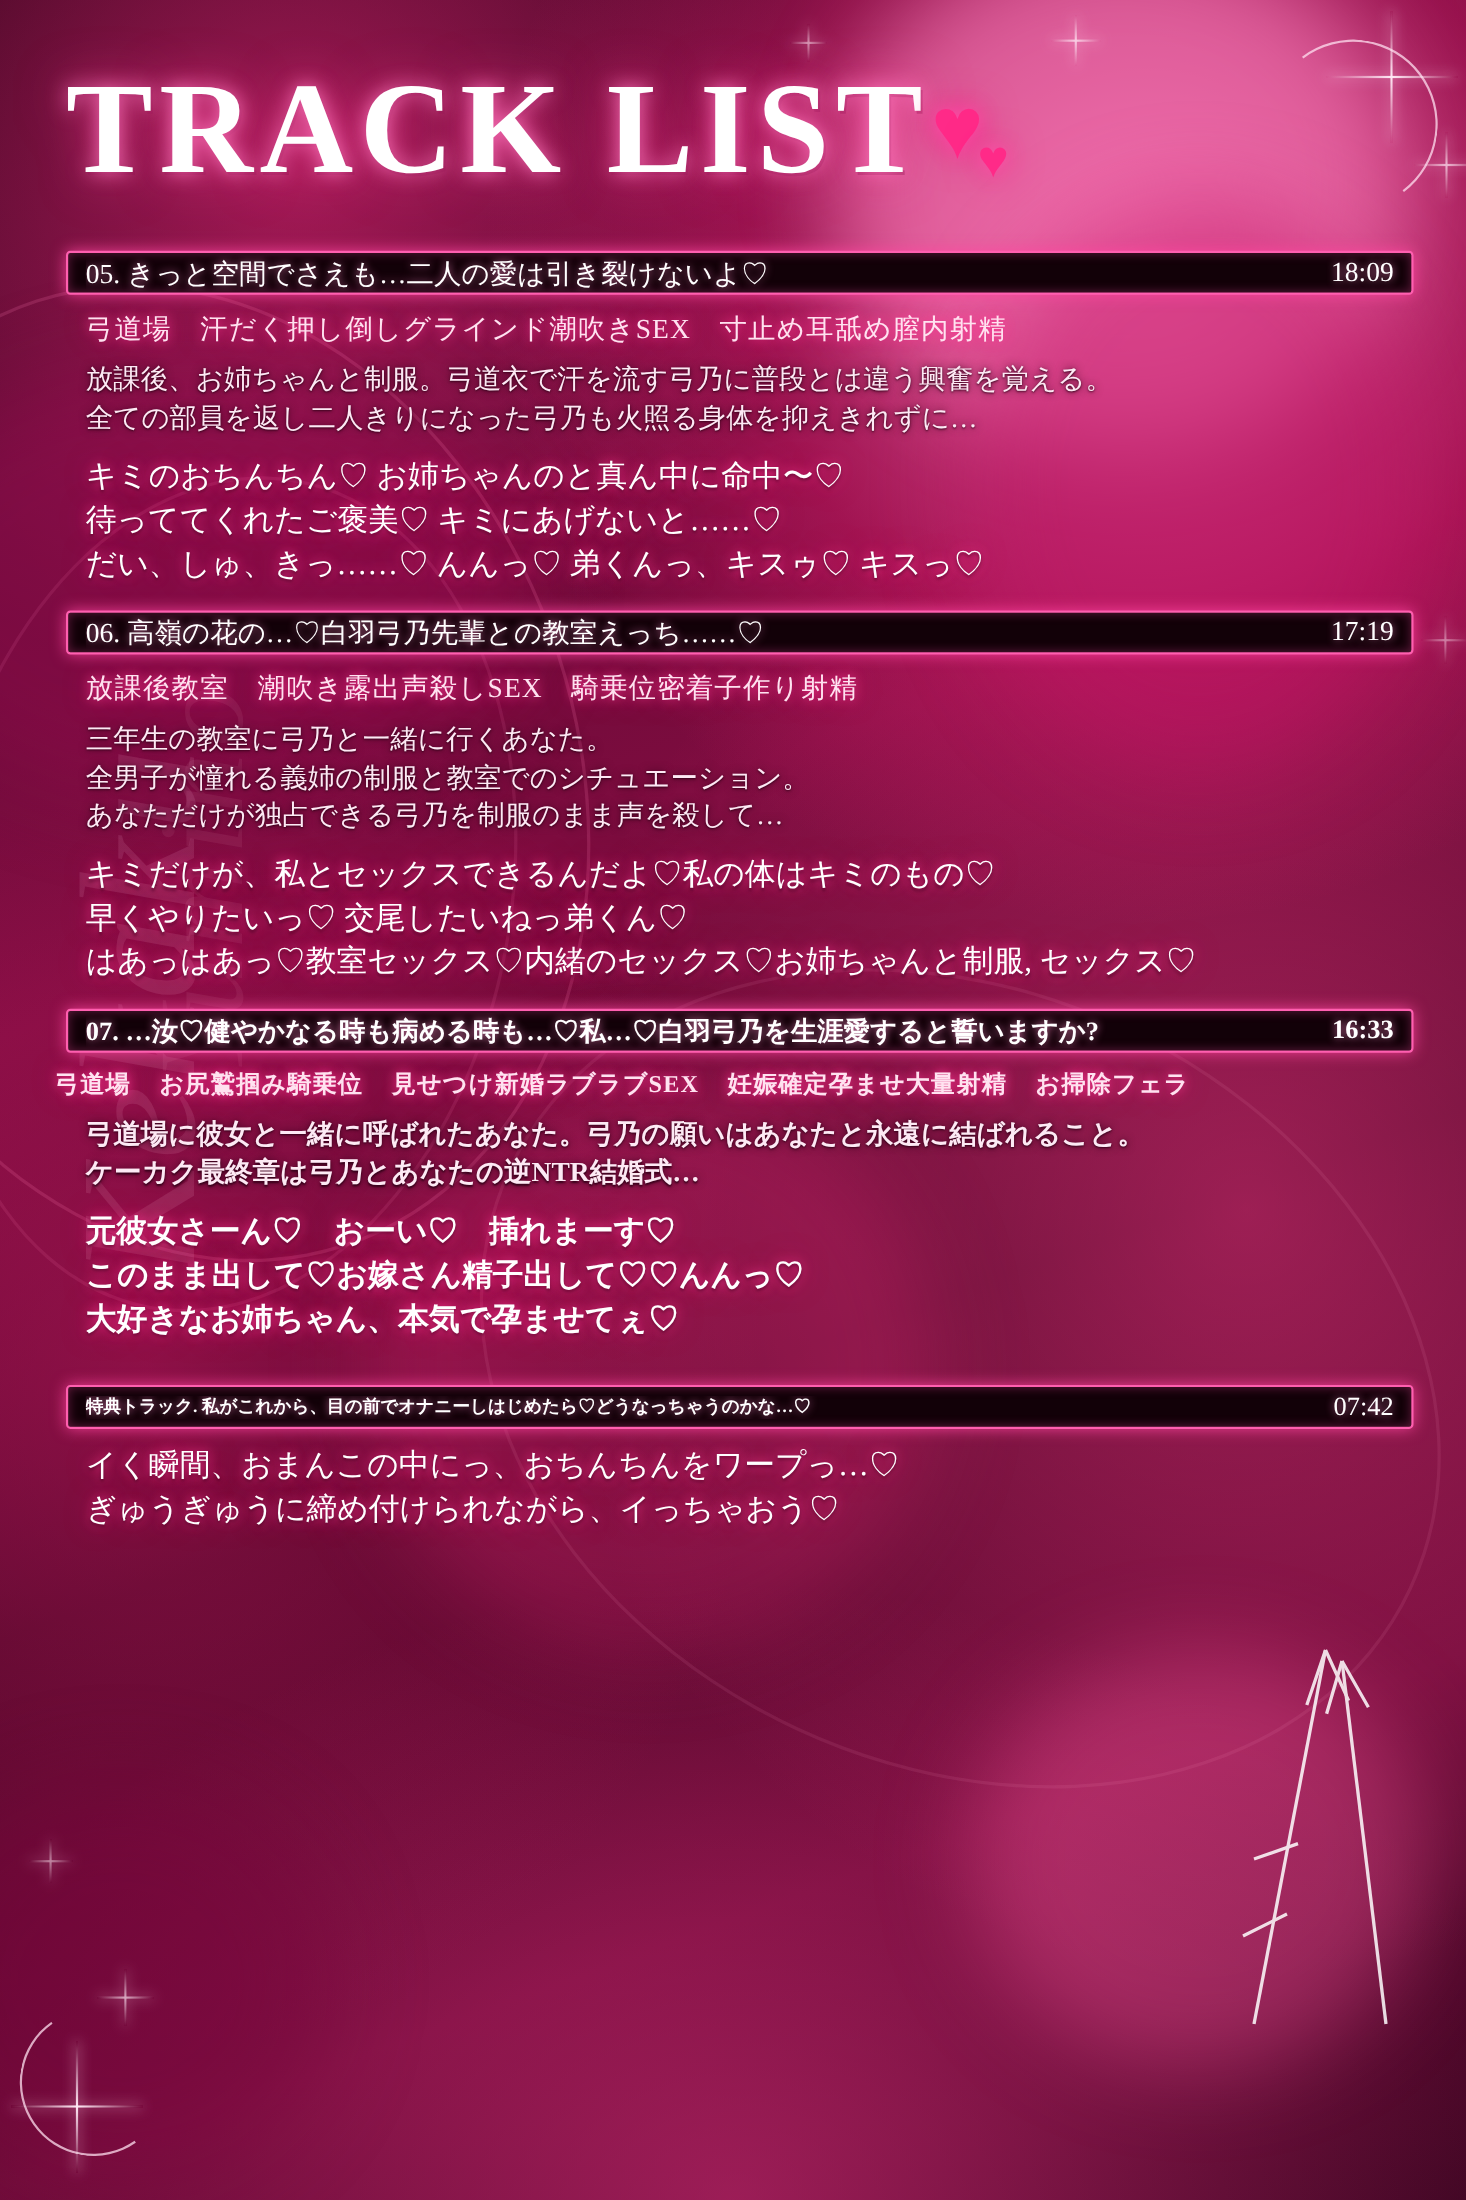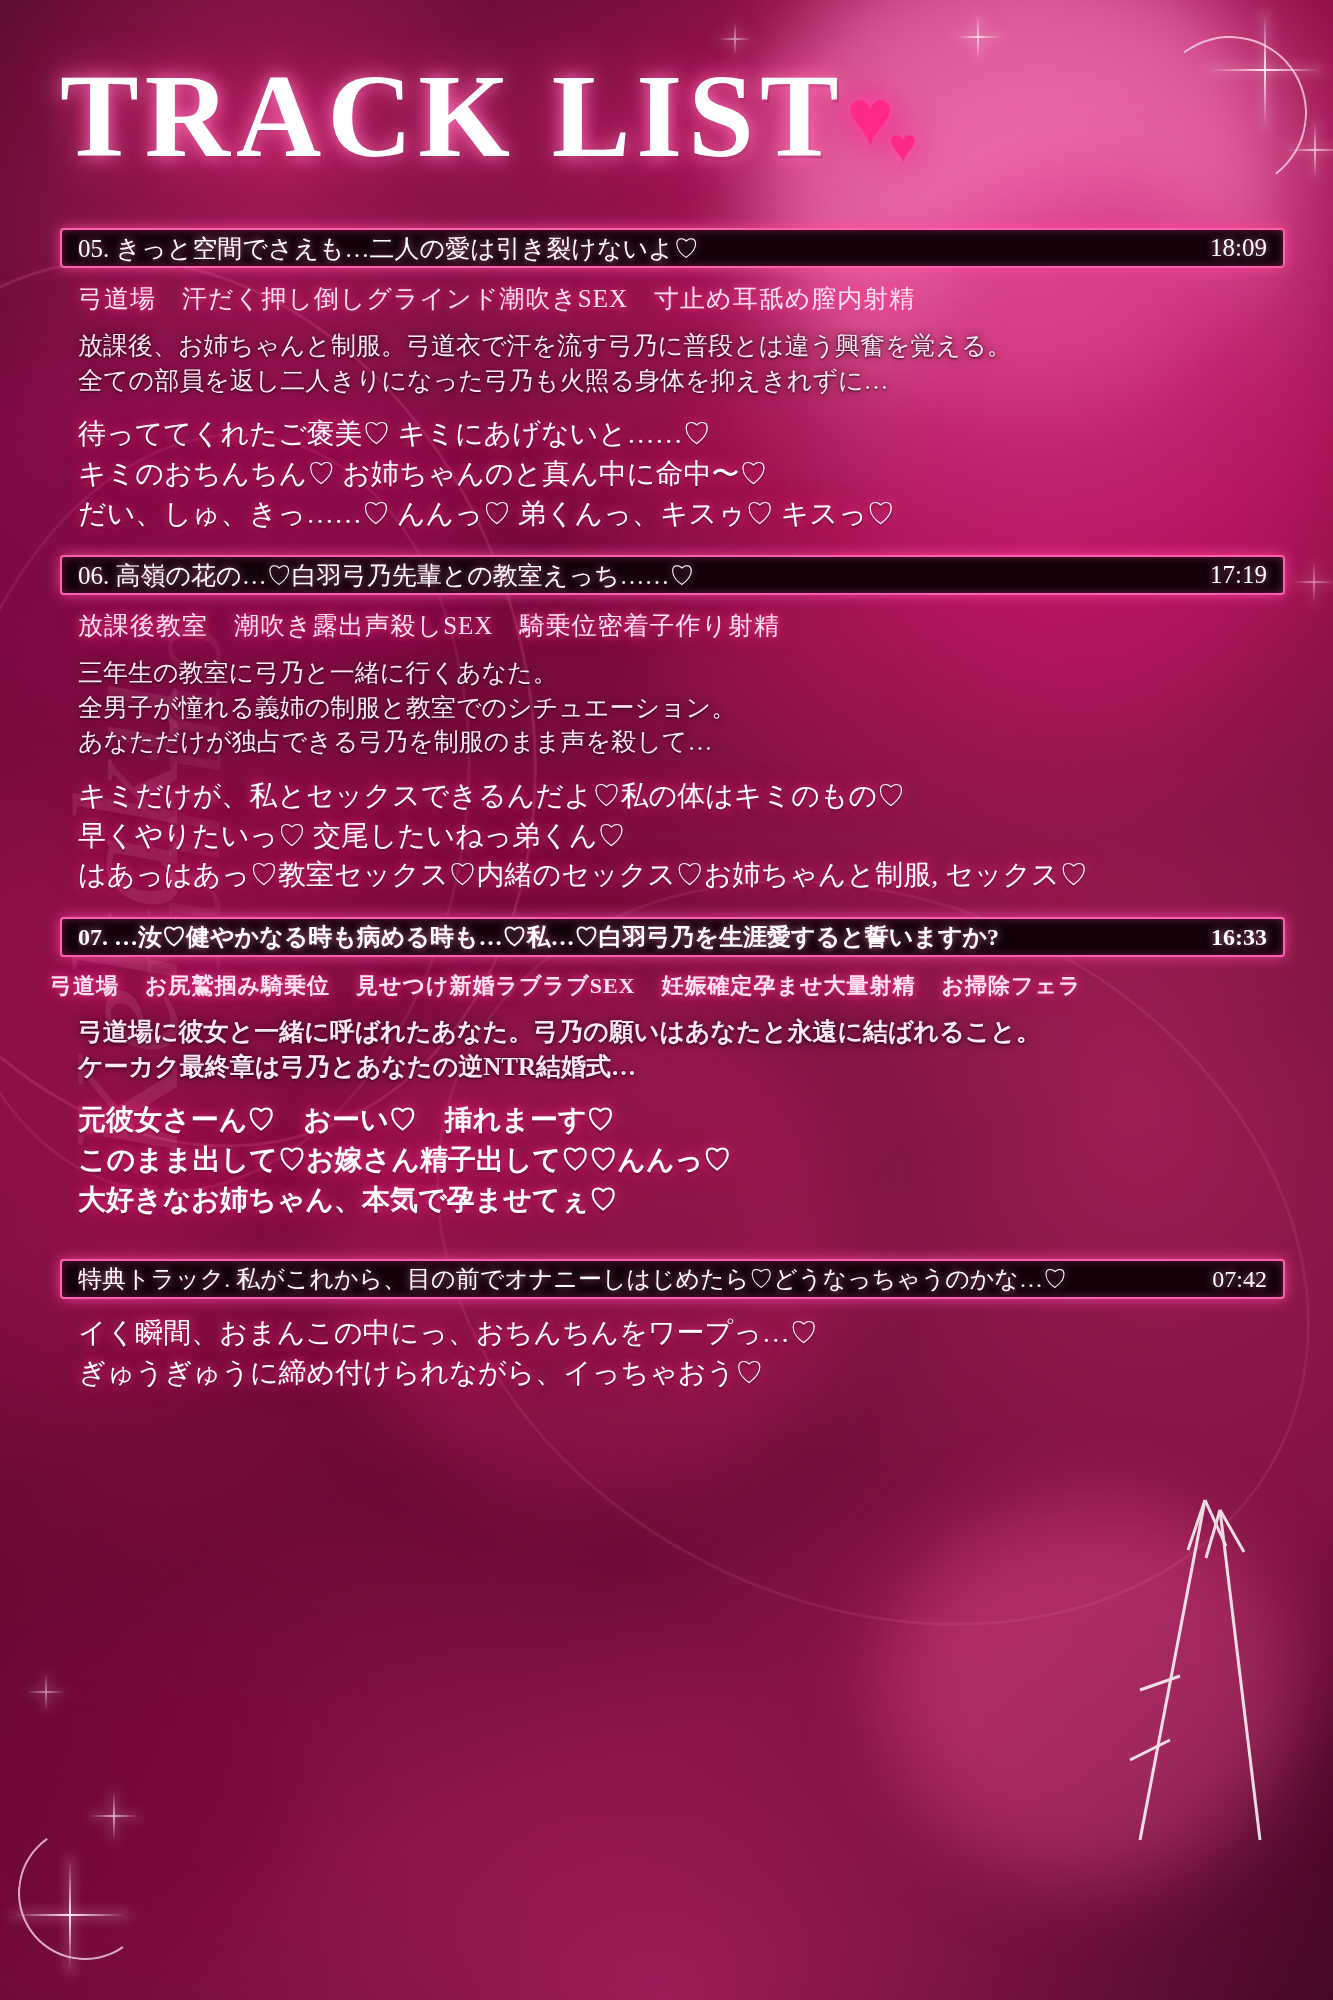--- a/index.html
+++ b/index.html
@@ -199,21 +199,21 @@
   }
   .lines {
     margin: 16px 60px 0 78px;
     color: #ffffff;
     font-size: 28px;
     line-height: 1.42;
     text-shadow: 0 0 10px rgba(255,60,150,0.9), 0 0 24px rgba(255,0,110,0.55), 0 2px 3px rgba(50,0,25,0.8);
   }
   .lines div { white-space: nowrap; }
 
-  .bonus-head .track-title { font-size: 24px; }
+  .bonus-head .track-title { font-size: 16px; font-weight: bold; }
   .bonus-head .track-time { font-size: 24px; }
 
   .total {
     position: absolute;
     right: 58px;
     bottom: 52px;
     color: #ffffff;
     font-size: 40px;
     font-family: "Liberation Serif", serif;
     text-shadow: 0 0 12px rgba(255,80,170,0.95), 0 0 30px rgba(255,0,110,0.7), 0 2px 4px rgba(50,0,25,0.8);
@@ -273,22 +273,22 @@
         <div class="track-time">18:09</div>
       </div>
       <div class="tags">
         <span>弓道場</span><span>汗だく押し倒しグラインド潮吹きSEX</span><span>寸止め耳舐め膣内射精</span>
       </div>
       <div class="desc">
         <div>放課後、お姉ちゃんと制服。弓道衣で汗を流す弓乃に普段とは違う興奮を覚える。</div>
         <div>全ての部員を返し二人きりになった弓乃も火照る身体を抑えきれずに…</div>
       </div>
       <div class="lines">
+        <div>キミのおちんちん♡ お姉ちゃんのと真ん中に命中〜♡</div>
         <div>待っててくれたご褒美♡ キミにあげないと……♡</div>
-        <div>キミのおちんちん♡ お姉ちゃんのと真ん中に命中〜♡</div>
         <div>だい、しゅ、きっ……♡ んんっ♡ 弟くんっ、キスゥ♡ キスっ♡</div>
       </div>
     </div>
 
     <div class="track" style="margin-top:22px;">
       <div class="track-head">
         <div class="track-title">06. 高嶺の花の…♡白羽弓乃先輩との教室えっち……♡</div>
         <div class="track-time">17:19</div>
       </div>
       <div class="tags">

